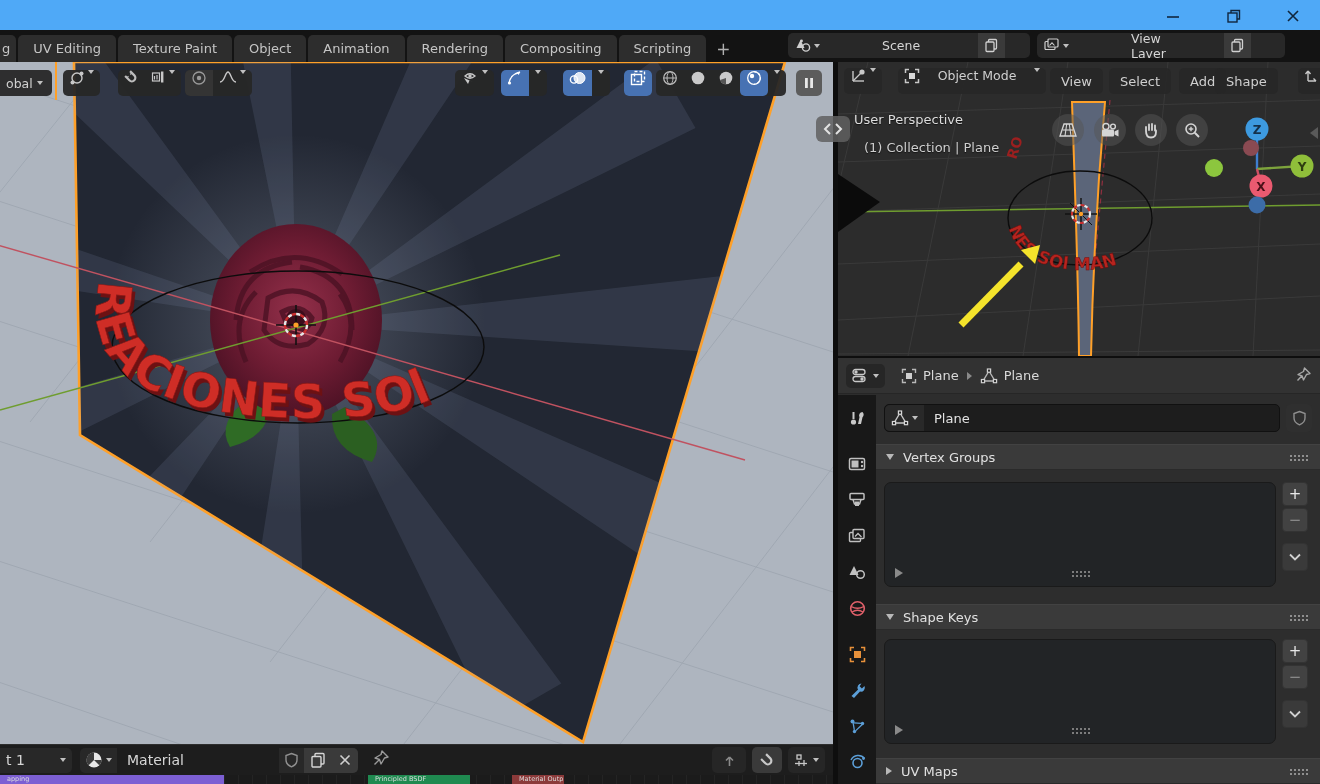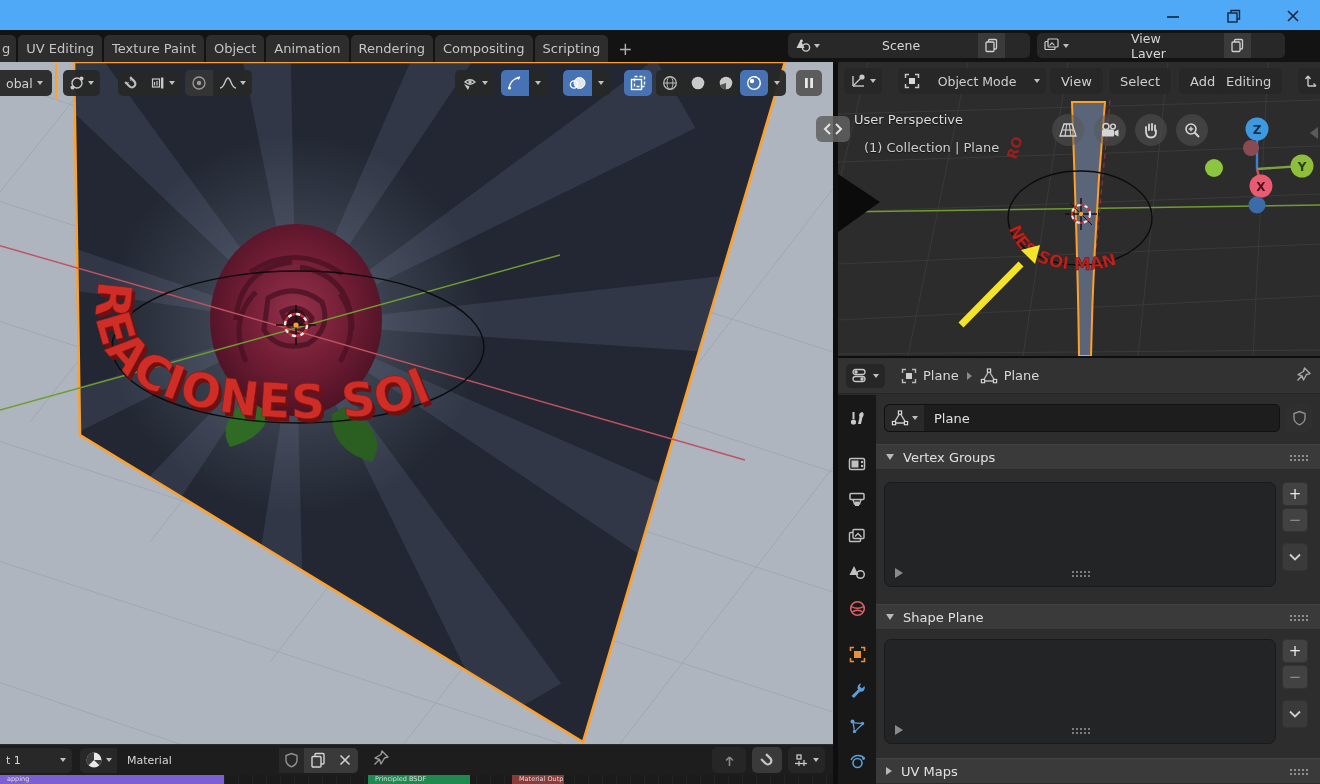--- a/index.html
+++ b/index.html
@@ -5,36 +5,36 @@
   * { margin:0; padding:0; box-sizing:border-box; }
   html,body { width:1320px; height:784px; overflow:hidden; background:#101010;
     font-family:"DejaVu Sans","Liberation Sans",sans-serif; }
   .abs { position:absolute; }
   
   #titlebar { position:absolute; left:0; top:0; width:1320px; height:30px; background:#4fa9f7; }
   .winbtn { position:absolute; top:4px; width:40px; height:24px; display:flex; align-items:center; justify-content:center; }
   
   #topbar { position:absolute; left:0; top:30px; width:1320px; height:32px; background:#131313; }
   .tabs { position:absolute; left:0; bottom:0; display:flex; gap:2px; align-items:flex-end; }
-  .tab { height:27px; background:#2d2d2d; color:#c5c5c5; font-size:13px; padding:0 8px;
+  .tab { height:27px; background:#2d2d2d; color:#c5c5c5; font-size:13px; padding:0 15px;
     display:flex; align-items:center; border-radius:5px 5px 0 0; white-space:nowrap; }
   .tab.partial { padding:0 6px 0 2px; border-radius:0 5px 0 0; }
   .tab.add { background:transparent; color:#b0b0b0; font-size:17px; padding:0 8px; }
   .idpill { height:25px; background:#282828; border-radius:5px; display:flex; align-items:center;
     color:#d6d6d6; font-size:12.5px; overflow:hidden;gap:48px; }
   .idpill .icon-seg { display:flex; align-items:center; padding:0 4px 0 7px; gap:2px; height:100%; }
   .idpill .name-seg { padding:0 10px; flex:1; }
   .idpill .btn-seg { height:100%; display:flex; align-items:center; padding:0 6px; background:#3a3a3a; }
   .idpill .btn-seg.dim { background:#303030; }
   .chev { width:0; height:0; border-left:3.5px solid transparent; border-right:3.5px solid transparent;
     border-top:4.5px solid #c0c0c0; display:inline-block; }
   
   .hpill { height:26px; background:rgba(39,39,39,0.95); border-radius:5px; display:flex;
     align-items:center; color:#d0d0d0; font-size:12.5px; }
-  .hseg { height:100%; display:flex; align-items:center; padding:0 6px; gap:3px; }
+  .hseg { height:100%; display:flex; align-items:flex-start; padding:0 6px; gap:3px; }
   .hseg.active { background:#4772b3; border-radius:5px; }
   .hseg.first { border-radius:5px 0 0 5px; }
   .hseg.last { border-radius:0 5px 5px 0; }
   .menu-pill { height:26px; background:rgba(39,39,39,0.9); border-radius:5px; color:#cfcfcf;
     font-size:13px; display:flex; align-items:center; padding:0 11px; }
   
   #vleft { position:absolute; left:0; top:62px; width:833px; height:682px; overflow:hidden; background:#aeb5bf; }
   #vdiv  { position:absolute; left:833px; top:62px; width:5px; height:722px; background:#0e0e0e; }
   #vright { position:absolute; left:838px; top:62px; width:482px; height:294px; overflow:hidden; background:#2c2c2c; }
   #hdiv { position:absolute; left:838px; top:356px; width:482px; height:2px; background:#0e0e0e; }
@@ -42,21 +42,21 @@
   .navbtn { position:absolute; width:32px; height:32px; border-radius:16px; background:rgba(86,86,86,.5);
     display:flex; align-items:center; justify-content:center; }
   
   #shader-hdr { position:absolute; left:0; top:744px; width:833px; height:31px; background:#1d1d1d;
     border-top:1px solid #2e2e2e; display:flex; align-items:center; }
   #nodebar { position:absolute; left:0; top:775px; width:833px; height:9px; background:#1b1b1b;
     background-image:repeating-linear-gradient(90deg,#242424 0 1px,transparent 1px 14px); overflow:hidden; }
   .node-hdr { position:absolute; top:0; height:9px; font-size:6.5px; line-height:9px; color:#ddd;
     padding-left:7px; overflow:hidden; white-space:nowrap; }
   .fieldpill { height:25px; background:#282828; border-radius:5px; display:flex; align-items:center;
-    color:#d6d6d6; font-size:11px; overflow:hidden; }
+    color:#d6d6d6; font-size:14px; overflow:hidden; }
   .fieldpill .dark { background:#1d1d1d; height:100%; display:flex; align-items:center; padding:0 10px; }
   
   #props { position:absolute; left:838px; top:358px; width:482px; height:426px; background:#2d2d2d; }
   #props-header { height:36px; background:#323232; display:flex; align-items:center; padding:0 8px; gap:8px;
     border-bottom:1px solid #262626; color:#d9d9d9; font-size:13px; }
   #tabcol { position:absolute; left:0; top:37px; width:38px; height:389px; background:#181818;
     display:flex; flex-direction:column; align-items:center; padding-top:6px; }
   .ptab { width:34px; height:34px; display:flex; align-items:center; justify-content:center; margin-bottom:2px; border-radius:4px 0 0 4px; }
   .ptab.gap { margin-top:10px; }
   #props-main { position:absolute; left:38px; top:37px; width:444px; height:389px; overflow:hidden; }
@@ -532,21 +532,21 @@
             <path d="M1.5 5 V1.5 H5 M11 1.5 H14.5 V5 M14.5 11 V14.5 H11 M5 14.5 H1.5 V11" fill="none" stroke="#c8c8c8" stroke-width="1.5"></path>
             <rect x="5" y="5" width="6" height="6" fill="#d8d8d8"></rect>
           </svg>
         <span>Object Mode</span>
         <i class="chev"></i>
         </span>
     </div>
     <div class="menu-pill abs" style="left:212px;">View</div>
     <div class="menu-pill abs" style="left:271px;">Select</div>
     <div class="menu-pill abs" style="left:341px;text-align:center;">Add</div>
-    <div class="menu-pill abs" style="left:377px;">Editing</div>
+    <div class="menu-pill abs" style="left:377px;">Shape</div>
     <div class="hpill abs" style="left:460px; width:30px;">
       <span class="hseg">
         <svg width="16" height="16" viewBox="0 0 16 16">
             <path d="M4 13 V3 M4 3 L1.5 6 M4 3 L6.5 6 M4 13 H12 M12 13 L9.5 10.5" fill="none" stroke="#c8c8c8" stroke-width="1.4"></path>
           </svg>
       </span>
     </div>
   </div>
 
   <div class="ovl-text" style="left:16px; top:50px;">User Perspective</div>
@@ -727,21 +727,21 @@
         <div class="sbtn menu">
           <svg width="12" height="8" viewBox="0 0 12 8">
               <polyline points="1,1.5 6,6.5 11,1.5" fill="none" stroke="#d0d0d0" stroke-width="1.8"></polyline>
             </svg>
         </div>
       </div>
     </div>
 
     <div class="panel-hdr" style="margin-top:17px;">
       <i class="tri-d"></i>
-      <span>Shape Plane</span>
+      <span>Shape Keys</span>
       <span class="grip"></span>
     </div>
     <div class="panel-content" style="padding-top:9px;">
       <div class="list-box">
         <div class="lb-corner"></div>
         <div class="lb-grip"></div>
       </div>
       <div class="side-col">
         <div class="sbtn">+</div>
         <div class="sbtn dim">−</div>

